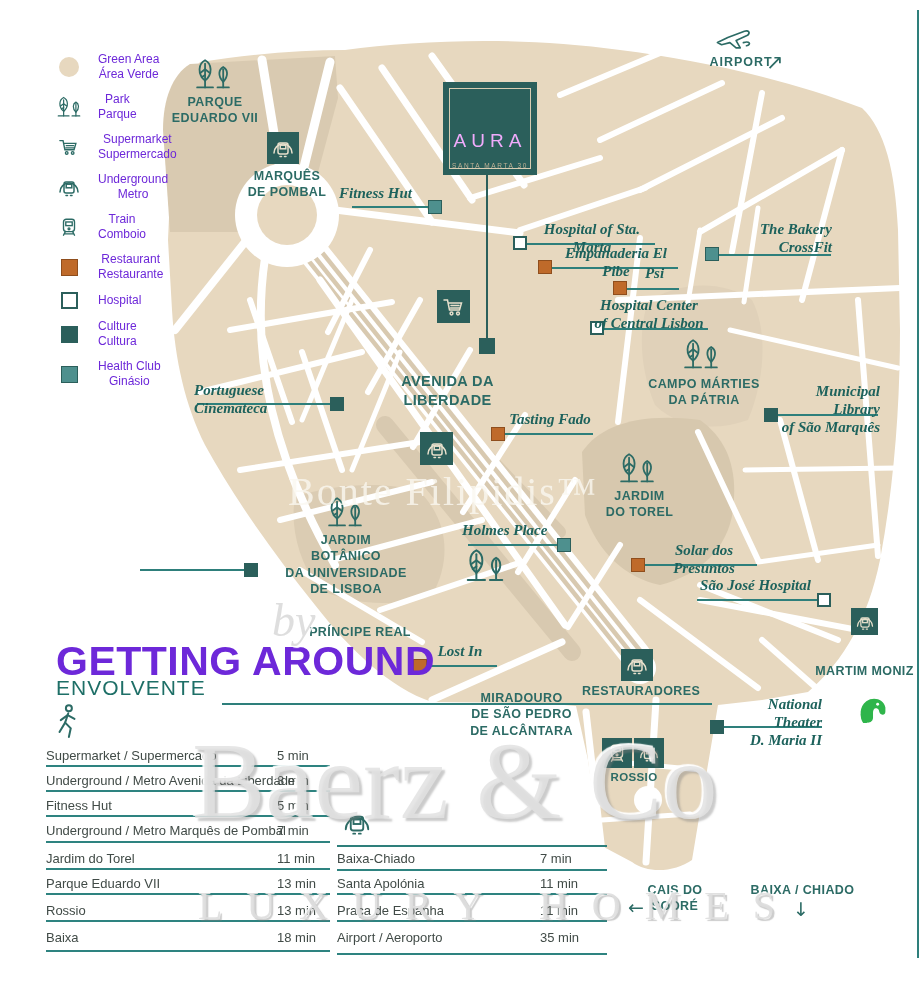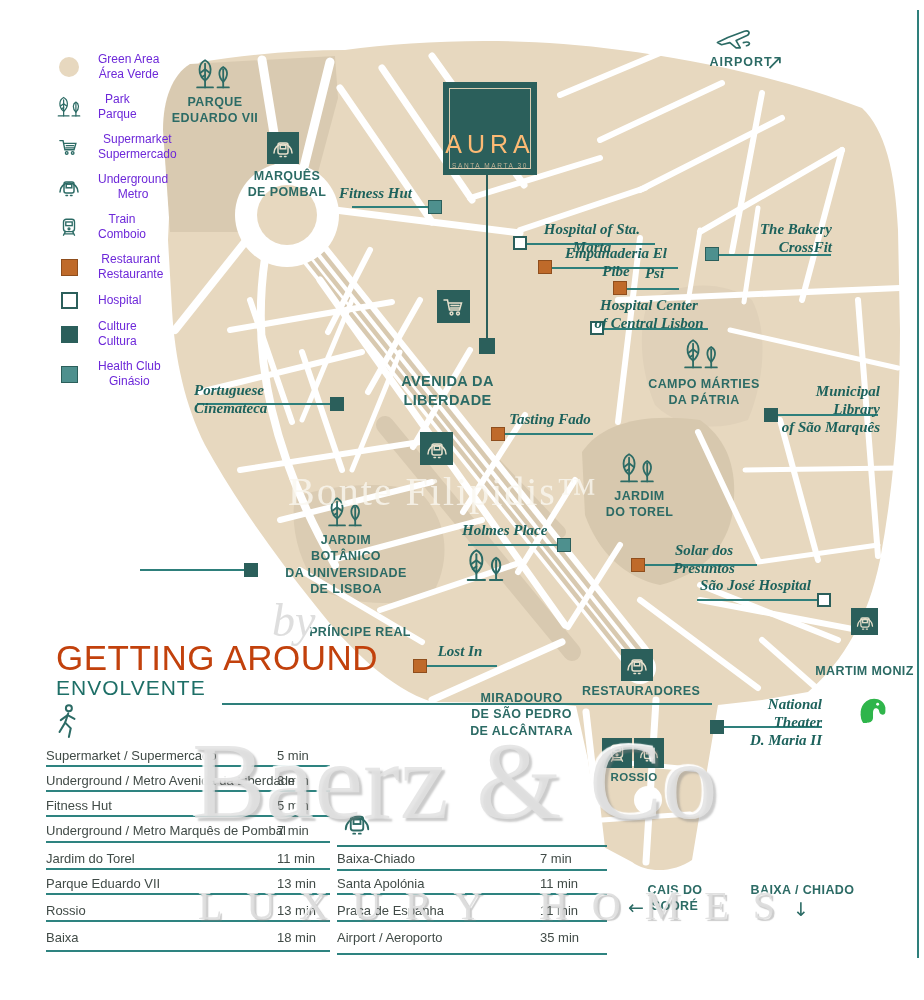--- a/index.html
+++ b/index.html
@@ -23,35 +23,35 @@
   .mk-hosp{background:#fff;border:2px solid #2B5F5B;}
   .ln{position:absolute;z-index:10;height:2px;background:#2E7F7B;}
   .vln{position:absolute;z-index:10;width:2px;background:#2B5F5B;}
   .icobox{position:absolute;z-index:13;background:#2B5F5B;color:#E8E0CC;
           display:flex;align-items:center;justify-content:center;}
   .treeico{position:absolute;z-index:11;color:#2C6B65;}
 
   
   #aura{position:absolute;left:443px;top:82px;width:94px;height:93px;background:#2B5F5B;z-index:14;}
   #aura .inner{position:absolute;inset:6px;border:1.5px solid #D9CDB2;}
-  #aura .nm{position:absolute;left:0;right:0;top:48px;text-align:center;color:#fdba74;
-            font-size:25px;letter-spacing:5px;font-weight:400;}
+  #aura .nm{position:absolute;left:0;right:0;top:48px;text-align:center;color:#f0abfc;
+            font-size:19px;letter-spacing:5px;font-weight:400;}
   #aura .ad{position:absolute;left:0;right:0;top:80px;text-align:center;color:#BFB296;
             font-size:6.5px;letter-spacing:1.6px;}
 
   
   #legend{position:absolute;left:54px;top:52px;z-index:12;display:flex;flex-direction:column;row-gap:10px;}
   .lg-row{display:flex;align-items:center;column-gap:14px;}
   .lg-ic{width:30px;display:flex;justify-content:center;color:#2C6B65;}
   .lg-tx{font-size:12px;line-height:1.25;color:#6d28d9;text-align:center;}
   .lg-sq{width:17px;height:17px;box-sizing:border-box;}
 
   
-  #ga-title{position:absolute;left:56px;top:638px;z-index:12;font-size:35px;font-weight:400;
-            letter-spacing:.5px;color:#c2410c;}
+  #ga-title{position:absolute;left:56px;top:638px;z-index:12;font-size:41px;font-weight:700;
+            letter-spacing:.5px;color:#6d28d9;}
   #ga-sub{position:absolute;left:56px;top:676px;z-index:12;font-size:21px;letter-spacing:1px;color:#1E6F67;}
   .t-lbl{position:absolute;z-index:12;font-size:13px;color:#414B47;}
   .t-time{position:absolute;z-index:12;font-size:13px;color:#414B47;}
   .t-line{position:absolute;z-index:11;height:1.5px;background:#2E8380;}
   .rule{position:absolute;z-index:11;background:#2E7F7B;}
   .arrow{position:absolute;z-index:12;font-family:"DejaVu Sans",sans-serif;color:#2C6B65;}
 
   
   .wm{position:absolute;pointer-events:none;z-index:60;font-family:"Liberation Serif",serif;white-space:nowrap;}
   #wm-center{left:288px;top:468px;font-size:40px;letter-spacing:2px;color:rgba(250,247,240,.8);}

